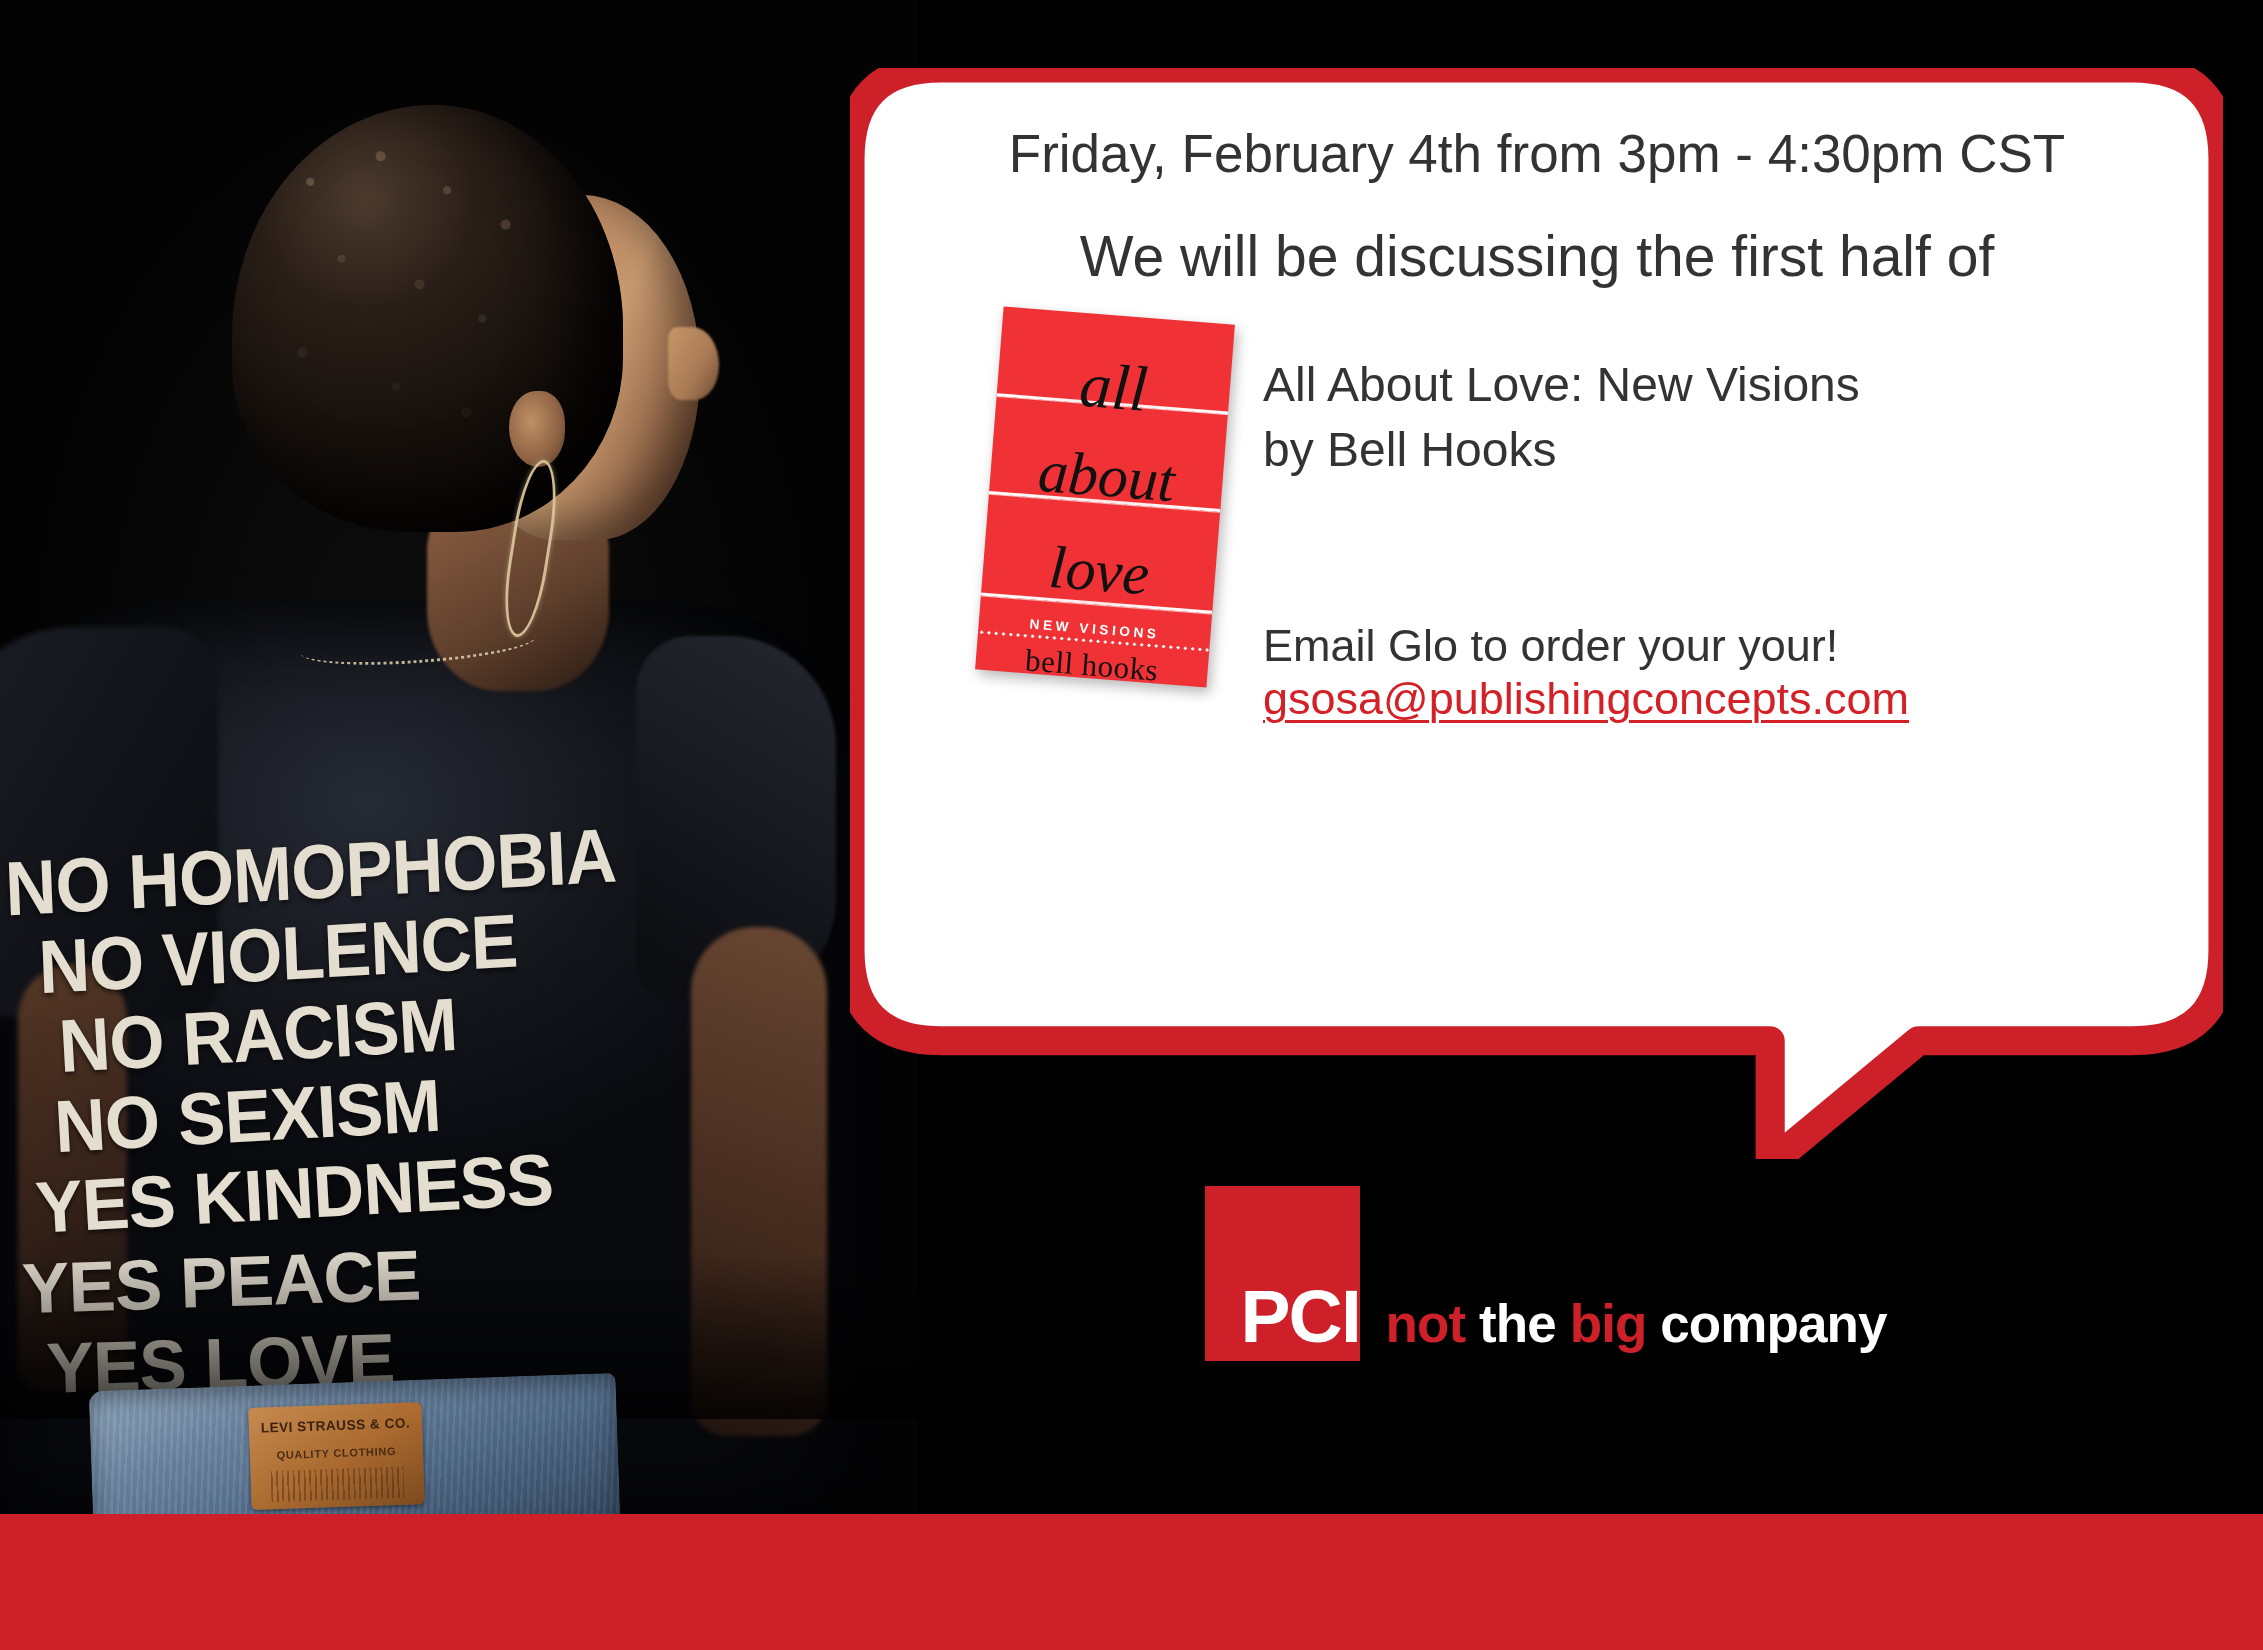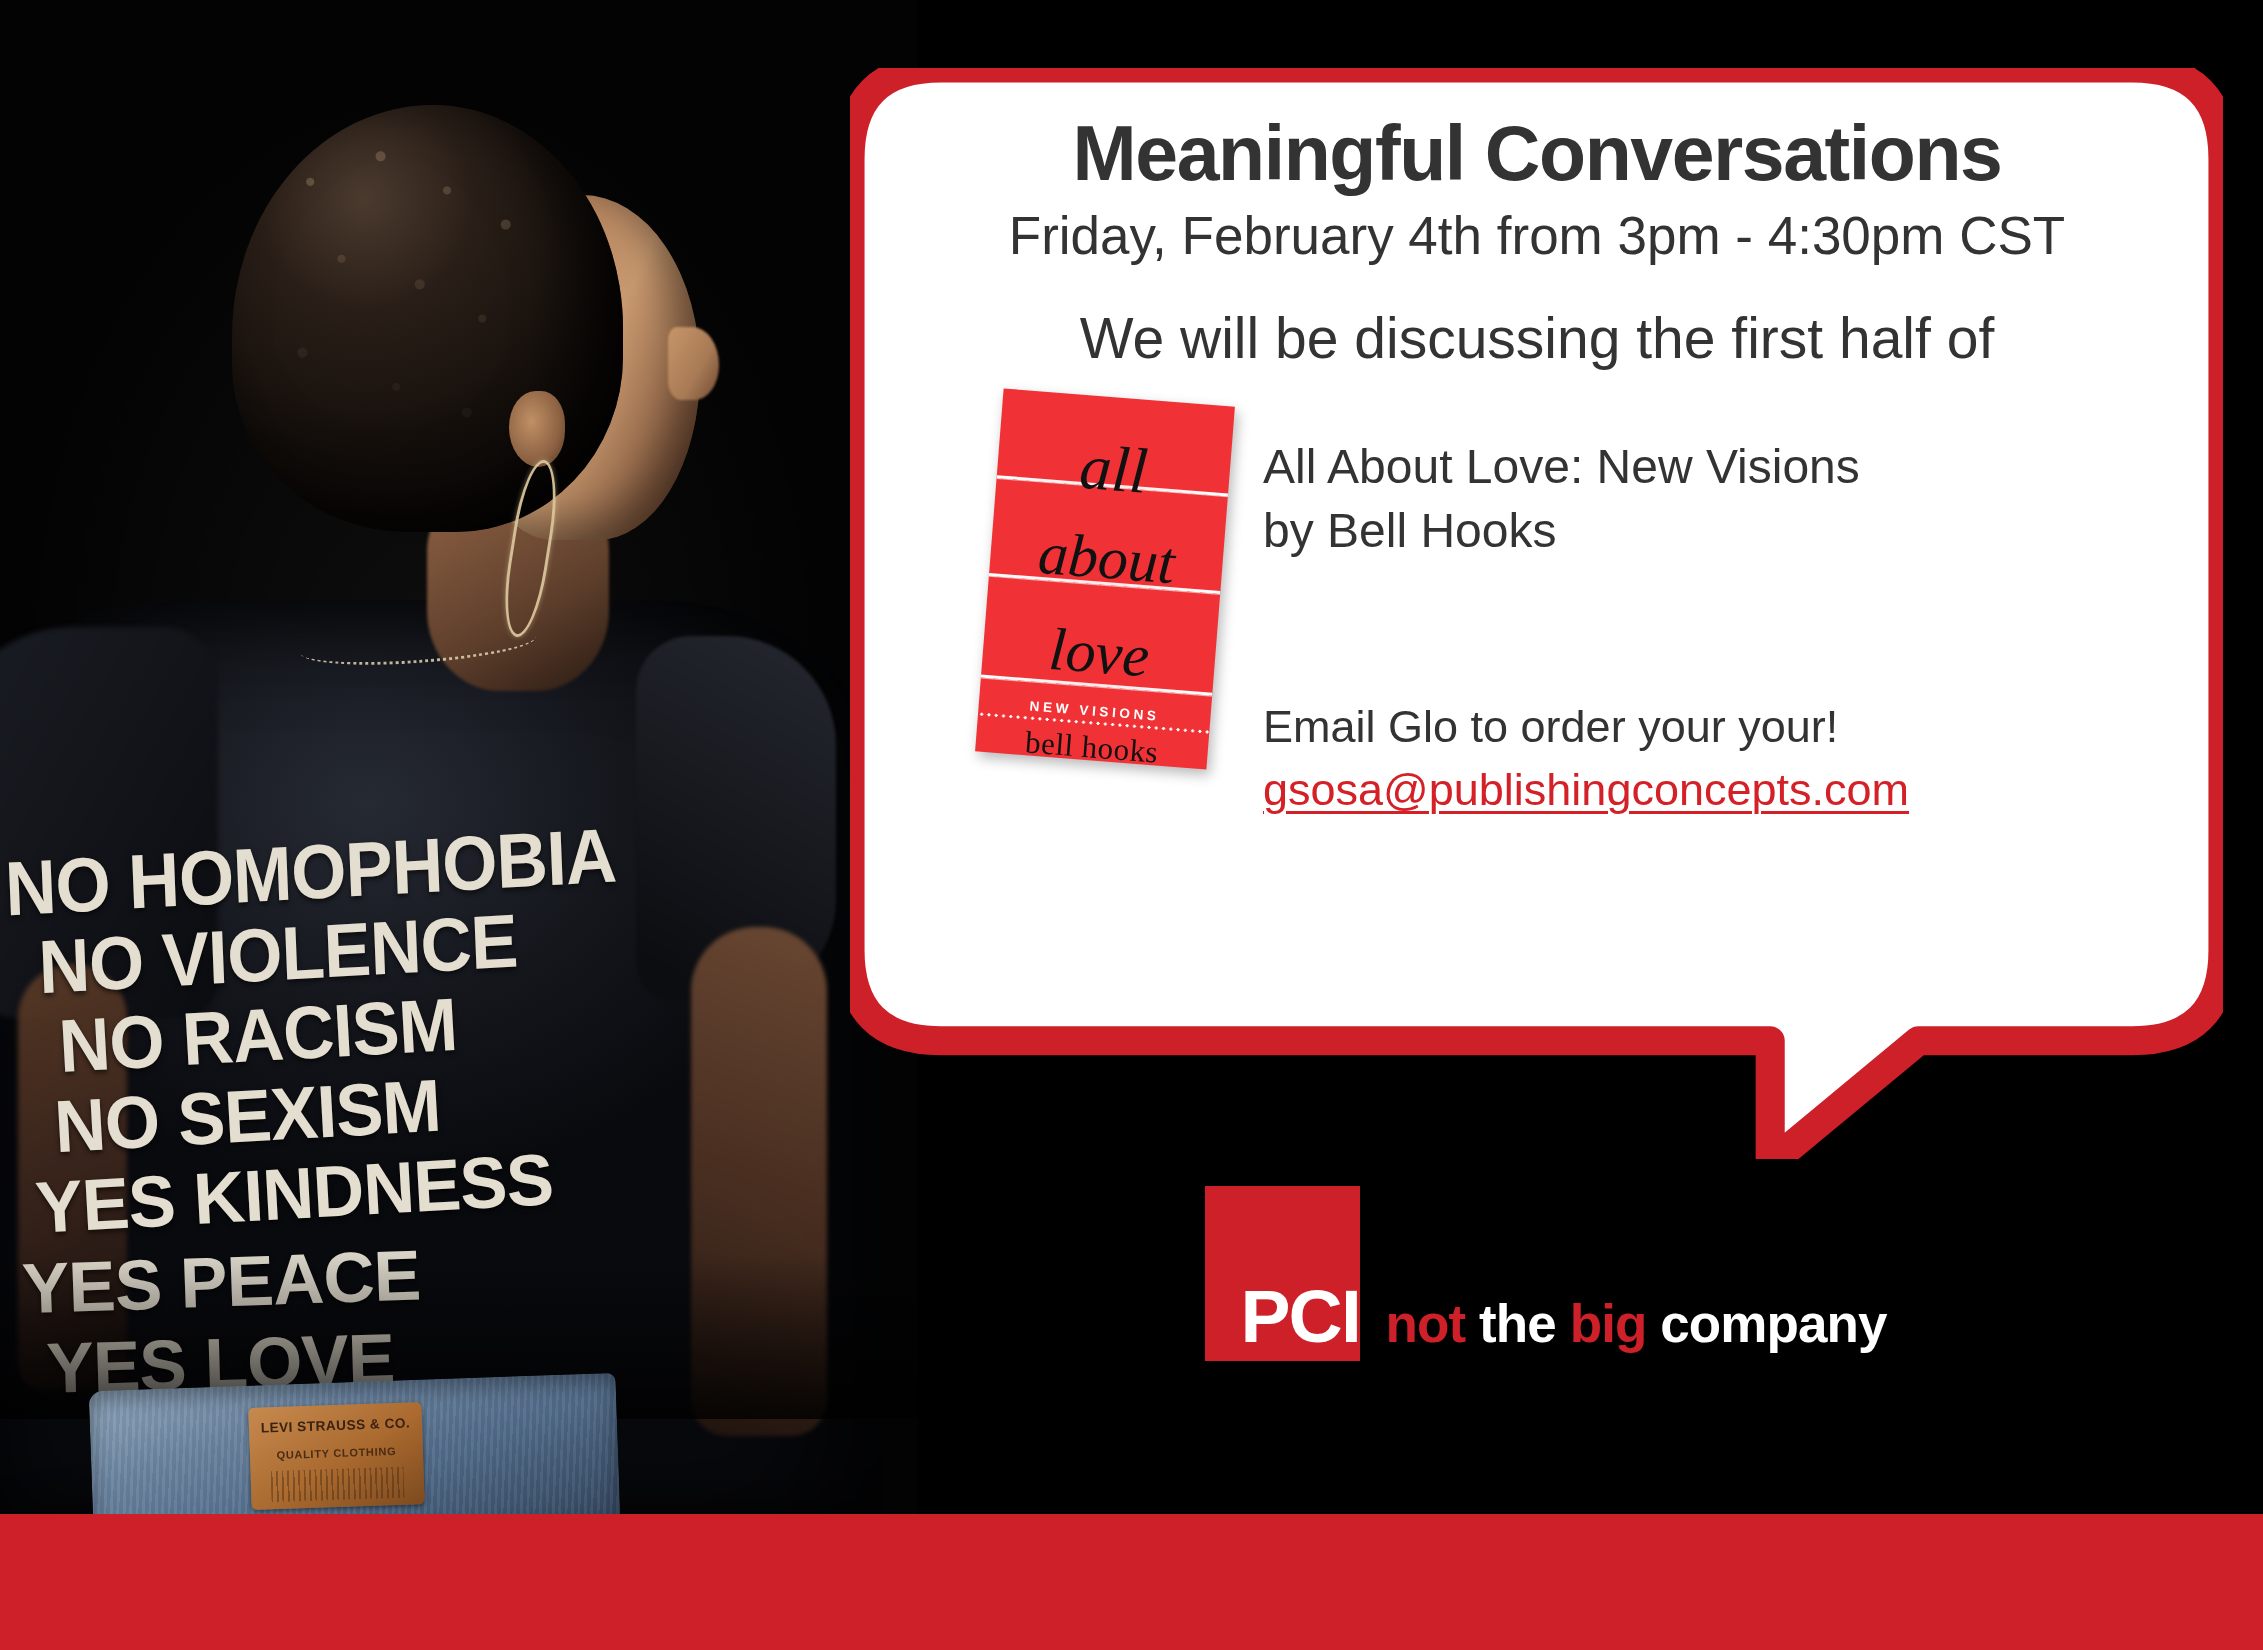--- a/index.html
+++ b/index.html
@@ -281,21 +281,21 @@
   .b-email-lead{
     margin:136px 0 0 0;
     font-size:45px;
     line-height:1.22;
     color:#333333;
     font-weight:400;
     white-space:nowrap;
   }
   .b-email-link{
     display:inline-block;
-    margin-top:9px;
+    margin-top:0;
     font-size:45px;
     color:#d42027;
     text-decoration:underline;
     text-underline-offset:6.4px;
     text-decoration-thickness:2.7px;
     white-space:nowrap;
   }
 
   
   .book{
@@ -423,21 +423,20 @@
   </div>
 
   <div id="bubble-wrap">
     <svg id="bubble-svg" viewBox="0 0 1510 1200" preserveAspectRatio="none">
       <path d="M 100,0 L 1410,0 Q 1510,0 1510,100 L 1510,970 Q 1510,1070 1410,1070
                L 1175,1070 L 1012,1205 L 1012,1070 L 100,1070 Q 0,1070 0,970
                L 0,100 Q 0,0 100,0 Z" fill="#ffffff" stroke="#ce2029" stroke-width="32" stroke-linejoin="round"></path>
     </svg>
 
     <div id="bubble-content">
-      <div class="b-title">Meaningful Conversations</div>
       <div class="b-subtitle">Friday, February 4th from 3pm - 4:30pm CST</div>
       <div class="b-lead">We will be discussing the first half of</div>
 
       <div class="b-row">
 
         <div class="book">
           <div class="bk-band" style="top:87px;"></div>
           <div class="bk-band" style="top:185px;"></div>
           <div class="bk-band" style="top:287px;"></div>
           <div class="bk-dots" style="top:324px;"></div>

